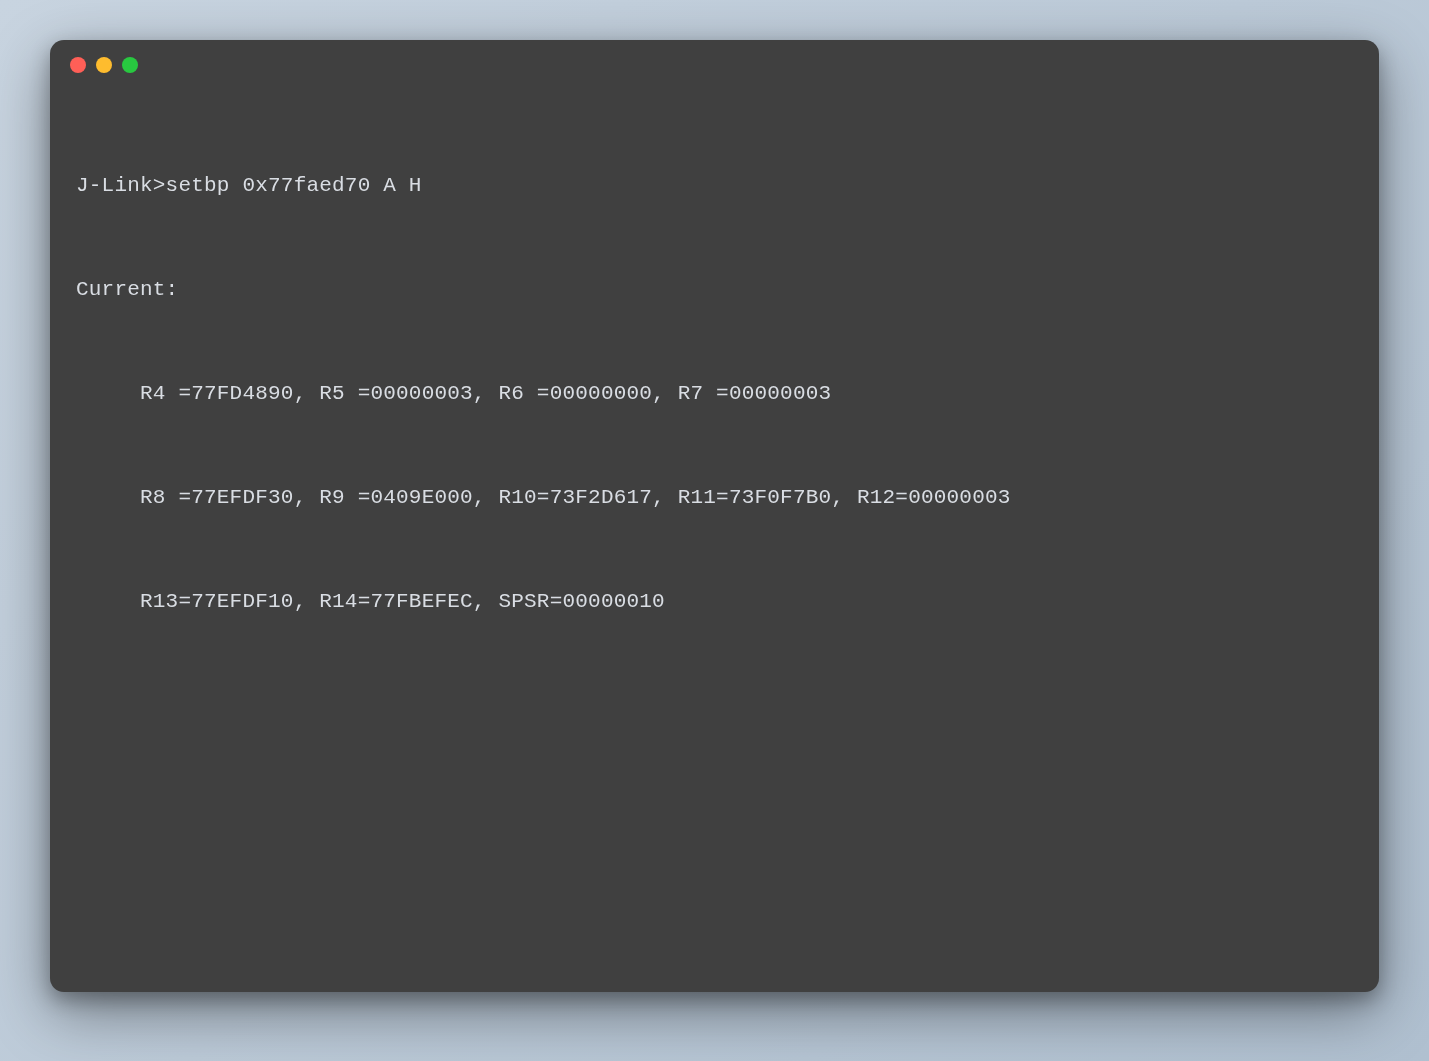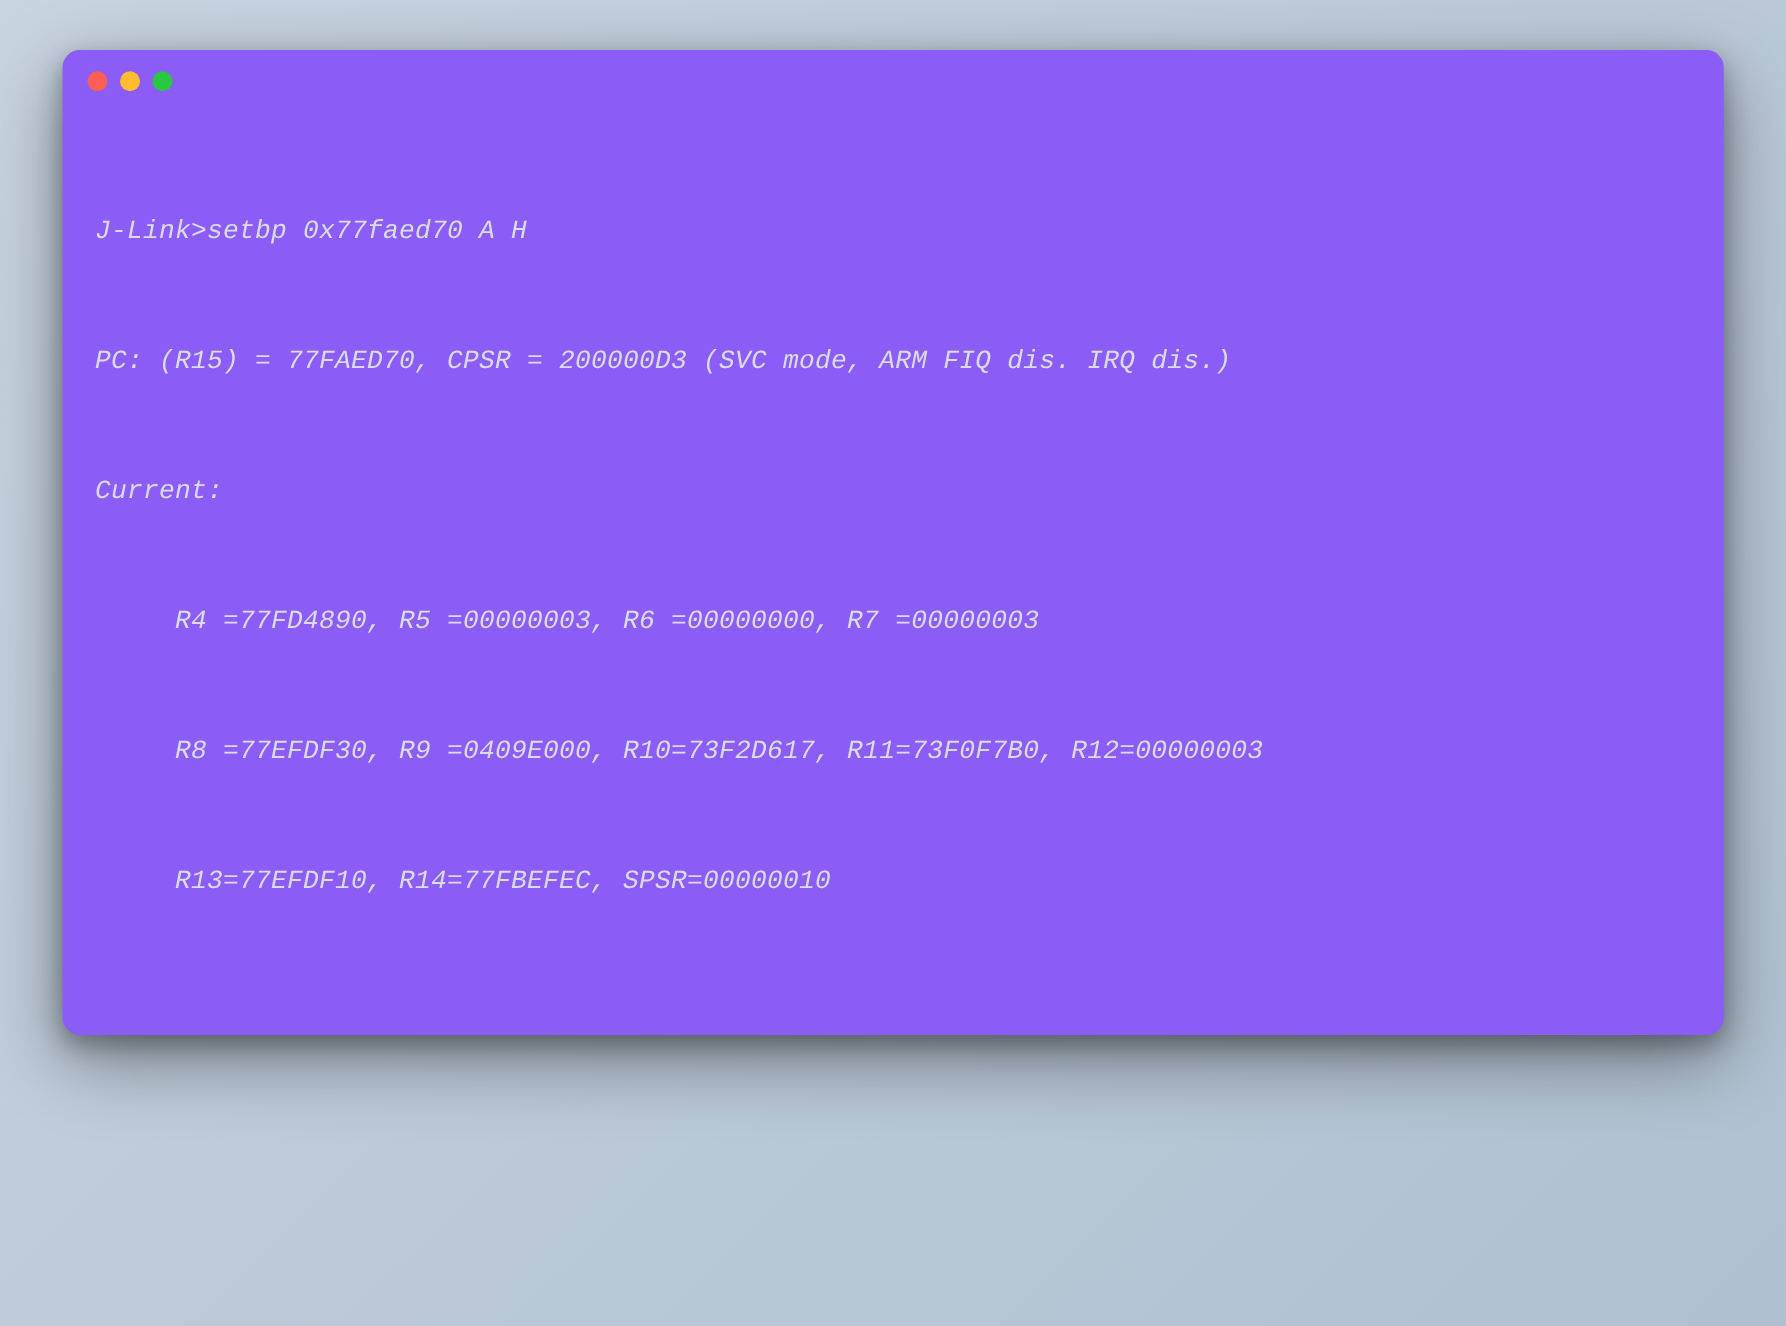--- a/index.html
+++ b/index.html
@@ -4,27 +4,26 @@
   <style>
     * { margin: 0; padding: 0; box-sizing: border-box; }
     body {
       background: linear-gradient(135deg, #c8d4e0 0%, #b0c0d0 100%);
       min-height: 1061px;
       width: 1429px;
       padding: 40px 50px;
       font-family: ui-monospace, SFMono-Regular, "SF Mono", Menlo, Consolas, "Liberation Mono", monospace;
     }
     .terminal-window {
-      background: #8b5cf6;
+      background: #404040;
       border-radius: 14px;
       box-shadow: 0 20px 60px rgba(0,0,0,0.4), 0 8px 20px rgba(0,0,0,0.3);
       overflow: hidden;
       width: 100%;
-      height: 788px;
-      font-style: italic;
+      height: 952px;
     }
     .titlebar {
       height: 50px;
       display: flex;
       align-items: center;
       padding-left: 20px;
       gap: 10px;
     }
     .traffic-light {
       width: 16px;
@@ -49,21 +48,20 @@
 <body>
 
 <div class="terminal-window">
   <div class="titlebar">
     <span class="traffic-light tl-red"></span>
     <span class="traffic-light tl-yellow"></span>
     <span class="traffic-light tl-green"></span>
   </div>
   <div class="terminal-body">
     <span class="terminal-line">J-Link&gt;setbp 0x77faed70 A H</span>
-    <span class="terminal-line">PC: (R15) = 77FAED70, CPSR = 200000D3 (SVC mode, ARM FIQ dis. IRQ dis.)</span>
     <span class="terminal-line">Current:</span>
     <span class="terminal-line">     R4 =77FD4890, R5 =00000003, R6 =00000000, R7 =00000003</span>
     <span class="terminal-line">     R8 =77EFDF30, R9 =0409E000, R10=73F2D617, R11=73F0F7B0, R12=00000003</span>
     <span class="terminal-line">     R13=77EFDF10, R14=77FBEFEC, SPSR=00000010</span>
     
     
     
     
     
     

